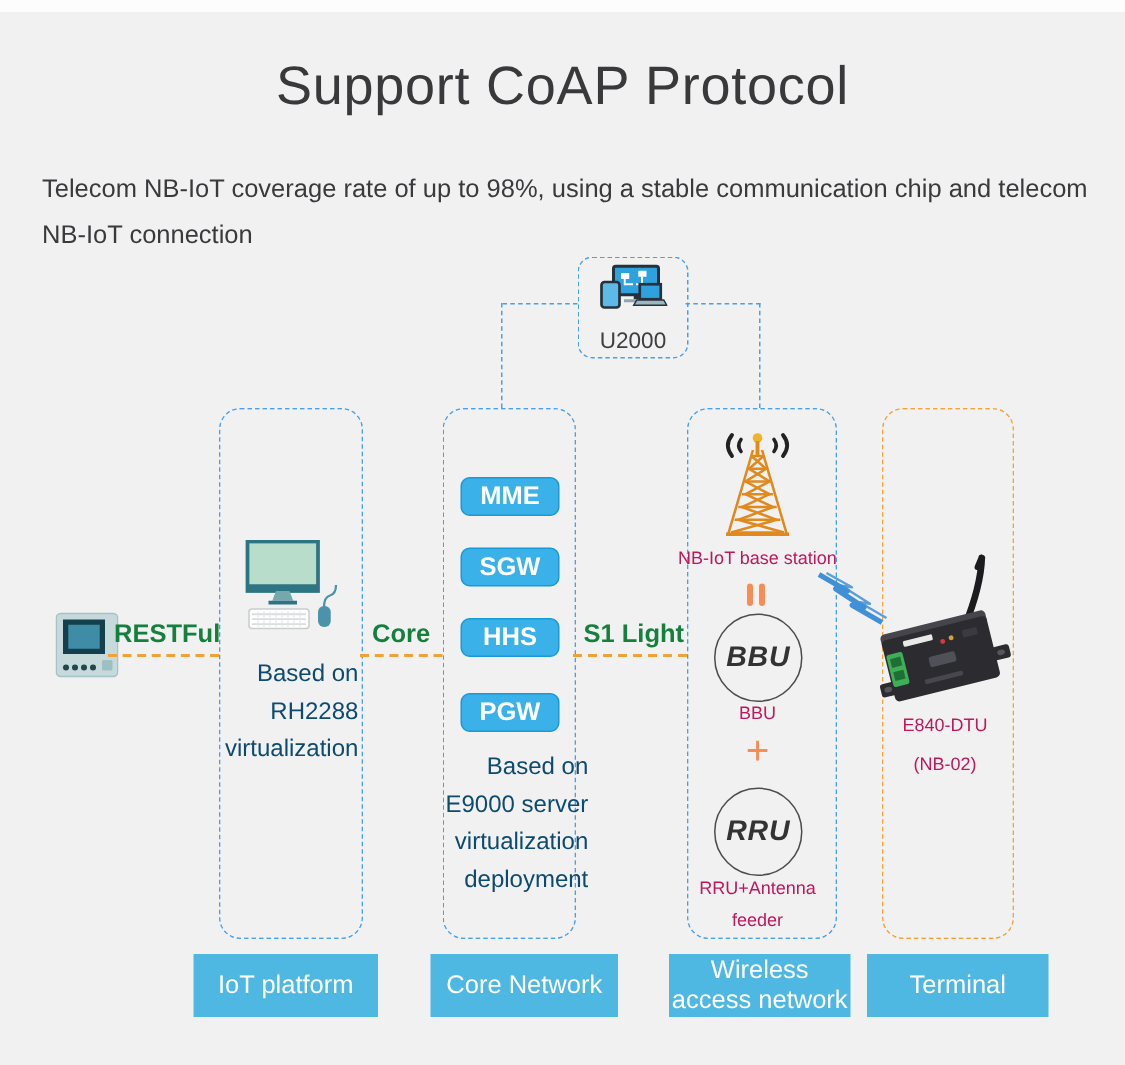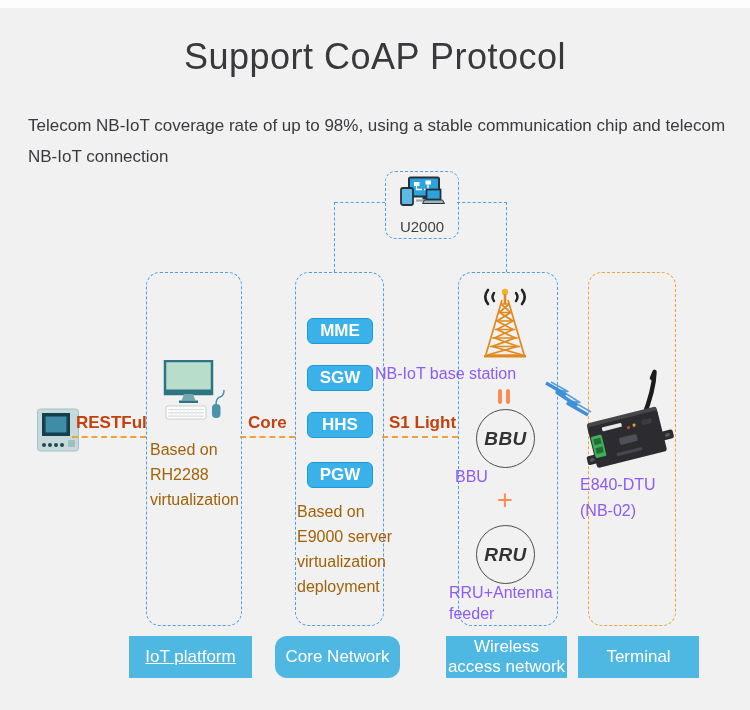--- a/index.html
+++ b/index.html
@@ -13,28 +13,28 @@
   .frame{border:1.5px dashed #4aa0e8;border-radius:14px;background:transparent;}
   .frame.orange{border-color:#f2a238;}
   .u2000-box{left:385px;top:171px;width:72px;height:66px;border:1.5px dashed #4aa0e8;border-radius:10px;text-align:center;}
   .u2000-label{margin-top:2px;font-size:15px;color:#3f3f42;}
   .conn-h{border-top:1.5px dashed #4aa0e8;height:0;}
   .conn-v{border-left:1.5px dashed #4aa0e8;width:0;}
   .col1{left:146px;top:272px;width:94px;height:352px;}
   .col2{left:295px;top:272px;width:87px;height:352px;}
   .col3{left:458px;top:272px;width:98px;height:352px;}
   .col4{left:588px;top:272px;width:86px;height:352px;}
-  .link-label{font-size:17px;font-weight:600;color:#c2410c;white-space:nowrap;}
+  .link-label{font-size:17px;font-weight:600;color:#15803d;white-space:nowrap;}
   .link-dash{border-top:2px dashed #f0a238;height:0;}
-  .caption{font-size:16px;color:#a16207;line-height:25px;white-space:nowrap;}
+  .caption{font-size:16px;color:#0c4a6e;line-height:25px;white-space:nowrap;text-align:right;}
   .node-btn{left:307px;width:66px;height:26px;background:#3ab1e8;border:1.5px solid #189ad8;border-radius:6px;
             color:#fff;font-size:17px;font-weight:700;display:flex;align-items:center;justify-content:center;box-sizing:border-box;}
   .circle{width:57px;height:57px;border:1.5px solid #4c4c4f;border-radius:50%;display:flex;align-items:center;justify-content:center;}
   .circle span{font-size:19px;font-weight:700;font-style:italic;color:#333;letter-spacing:.5px;}
-  .c-label{font-size:16px;color:#8b5cf6;}
+  .c-label{font-size:12px;color:#be185d;text-align:center;}
   .sym{color:#f78c55;text-align:center;}
   .eq-bar{width:4px;height:15px;background:#f78c55;border-radius:2px;}
   .legend-btn{top:636px;height:42px;background:#4fb8e2;color:#fff;font-size:17px;line-height:20px;
               display:flex;align-items:center;justify-content:center;text-align:center;}
 </style>
 </head>
 <body>
 
 <div class="page">
   <div class="top-strip"></div>
@@ -163,17 +163,17 @@
       <rect x="36" y="70" width="18" height="7" rx="1.5" fill="#505058"></rect>
       <circle cx="48" cy="62" r="1.6" fill="#d23c3c"></circle>
       <circle cx="54" cy="61" r="1.6" fill="#d2a23c"></circle>
       <rect x="62" y="58" width="10" height="5" rx="1" fill="#3a3a40"></rect>
       <rect x="30" y="84" width="26" height="3" rx="1" fill="#47474d"></rect>
     </g>
   </svg>
   <div class="abs c-label" style="left:580px;top:476px;width:100px;">E840-DTU</div>
   <div class="abs c-label" style="left:580px;top:502px;width:100px;">(NB-02)</div>
 
-  <div class="abs legend-btn" style="left:129px;width:123px;text-decoration:underline;">IoT platform</div>
-  <div class="abs legend-btn" style="left:275px;width:125px;border-radius:12px;">Core Network</div>
+  <div class="abs legend-btn" style="left:129px;width:123px;">IoT platform</div>
+  <div class="abs legend-btn" style="left:287px;width:125px;">Core Network</div>
   <div class="abs legend-btn" style="left:446px;width:121px;">Wireless access network</div>
   <div class="abs legend-btn" style="left:578px;width:121px;">Terminal</div>
 </div>
 
 </body></html>

